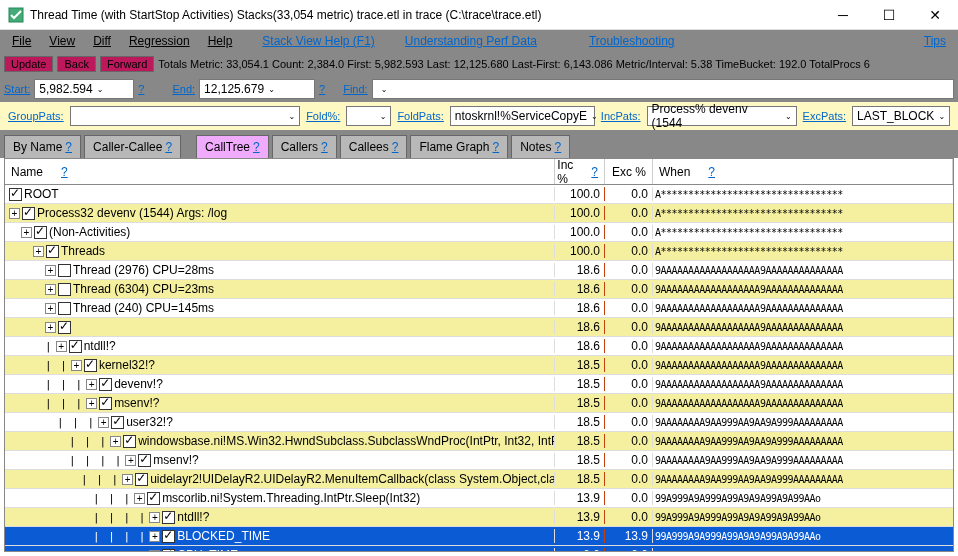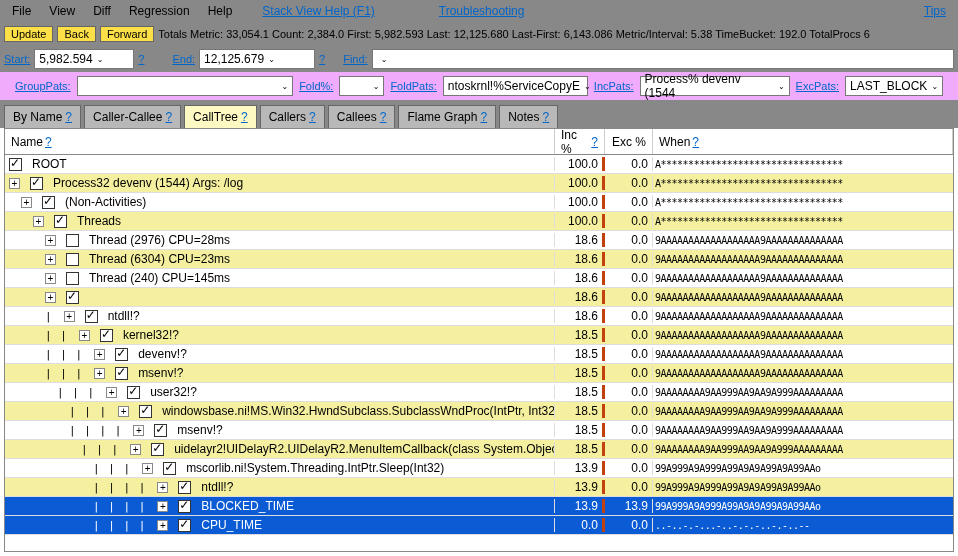--- a/index.html
+++ b/index.html
@@ -6,77 +6,90 @@
 body { background: #888; width: 958px; height: 556px; overflow: hidden; }
 .window { background: #fff; width: 100%; height: 100%; display: flex; flex-direction: column; }
 
 .titlebar { background: #fff; height: 30px; display: flex; align-items: center; padding-left: 8px; border-bottom: 1px solid #ddd; }
 .titlebar .icon { width: 16px; height: 16px; margin-right: 6px; }
 .titlebar .title { flex: 1; font-size: 12px; color: #000; }
 .titlebar .winbtns { display: flex; }
 .titlebar .winbtn { width: 46px; height: 30px; display: flex; align-items: center; justify-content: center; font-size: 14px; }
 
 .menubar { background: #888; height: 22px; display: flex; align-items: center; padding: 0 4px; gap: 2px; }
-.menuitem { padding: 2px 8px; color: #000; }
+.menuitem { padding: 2px 8px; color: #000; text-decoration: underline; }
 .menulink { color: #0066cc; text-decoration: underline; padding: 2px 8px; }
 
 .toolbar { background: #888; height: 24px; display: flex; align-items: center; padding: 0 4px; gap: 4px; overflow: hidden; white-space: nowrap; }
-.btn { background: #fde047; border: 1px solid #666; padding: 1px 6px; font-size: 11px; }
+.btn { background: #be185d; border: 1px solid #666; padding: 1px 6px; font-size: 11px; }
 .stats { color: #000; font-size: 11px; }
 
 .rangebar { background: #888; height: 26px; display: flex; align-items: center; padding: 0 4px; gap: 4px; }
 .linklbl { color: #0066cc; text-decoration: underline; font-size: 11px; }
 
-.filterbar { background: #f0abfc; height: 28px; display: flex; align-items: center; padding: 0 15px; gap: 6px; overflow: hidden; }
+.filterbar { background: #fef9c3; height: 28px; display: flex; align-items: center; padding: 0 8px; gap: 6px; overflow: hidden; }
 .combo { background: #fff; border: 1px solid #777; height: 20px; display: flex; align-items: center; padding: 0 4px; font-size: 11px; min-width: 0; }
 .combo .dd { margin-left: 4px; font-size: 8px; }
 
 .tabbar { background: #888; height: 28px; display: flex; align-items: flex-end; padding: 0 4px; gap: 3px; }
 .tab { background: #b8b8b8; border: 1px solid #666; border-bottom: none; padding: 4px 8px; display: flex; align-items: center; gap: 3px; font-size: 12px; }
-.tab.active { background: #fef9c3; }
+.tab.active { background: #f0abfc; margin-left: 12px; }
 .tab .q { color: #0066cc; text-decoration: underline; }
 
 .gridwrap { flex: 1; background: #fff; display: flex; flex-direction: column; border: 1px solid #888; margin: 0 4px 4px 4px; overflow: hidden; }
 .gridhead { display: flex; height: 26px; border-bottom: 1px solid #888; background: #fff; }
-.gh { border-right: 1px solid #ccc; padding: 4px 6px; display: flex; align-items: center; gap: 2px; font-size: 12px; }
+.gh { border-right: 1px solid #ccc; padding: 4px 6px; display: flex; align-items: center; gap: 18px; font-size: 12px; }
 .gh-name { flex: 1; }
 .gh-inc { width: 50px; justify-content: flex-end; }
 .gh-exc { width: 48px; justify-content: flex-end; }
 .gh-when { width: 300px; }
 .gh .q { color: #0066cc; text-decoration: underline; }
 
 .gridbody { flex: 1; overflow: hidden; }
 .row { display: flex; height: 19px; border-bottom: 1px solid #ddd; align-items: center; }
 .row.hl { background: #f5f0a0; }
 .row.sel { background: #0a5bd4; color: #fff; }
-.cell-name { flex: 1; display: flex; align-items: center; white-space: nowrap; overflow: hidden; border-right: 1px solid #ddd; padding-right: 0; gap: 8px; }
-.cell-inc { width: 50px; text-align: right; padding-right: 4px; border-right: 3px solid #c2410c; }
+.cell-name { flex: 1; display: flex; align-items: center; white-space: nowrap; overflow: hidden; border-right: 1px solid #ddd; padding-right: 0; }
+.cell-inc { width: 50px; text-align: right; padding-right: 4px; border-right: 1px solid #c2410c; }
 .cell-exc { width: 48px; text-align: right; padding-right: 4px; border-right: 1px solid #ddd; }
 .cell-when { width: 300px; font-family: monospace; font-size: 10px; padding-left: 2px; overflow: hidden; letter-spacing: -0.5px; }
 .chk { display: inline-block; width: 13px; height: 13px; border: 1px solid #333; margin-right: 2px; position: relative; background: #fff; flex-shrink: 0; }
 .chk.on::after { content: "✓"; position: absolute; top: -3px; left: 0px; font-size: 12px; color: #000; }
 .row.sel .chk.on::after { color: #000; }
 .exp { display: inline-block; width: 11px; height: 11px; border: 1px solid #888; margin-right: 2px; text-align: center; line-height: 9px; font-size: 10px; background: #fff; color: #000; flex-shrink: 0; }
 .bars { display: inline-block; font-family: monospace; font-size: 11px; letter-spacing: 1px; margin-right: 3px; flex-shrink: 0; }
 </style>
 </head>
 <body>
 
 <div class="window">
 
+  <div class="titlebar">
+    <svg class="icon" viewBox="0 0 16 16">
+        <rect x="1" y="1" width="14" height="14" fill="#4a7" stroke="#285"></rect>
+        <path d="M3 8 L6 11 L13 4" stroke="#fff" stroke-width="2" fill="none"></path>
+      </svg>
+    <span class="title">Thread Time (with StartStop Activities) Stacks(33,054 metric) trace.etl in trace (C:\trace\trace.etl)</span>
+    <div class="winbtns">
+      <div class="winbtn">─</div>
+      <div class="winbtn">☐</div>
+      <div class="winbtn close">✕</div>
+    </div>
+  </div>
 
   <div class="menubar">
     <span class="menuitem">File</span>
     <span class="menuitem">View</span>
     <span class="menuitem">Diff</span>
     <span class="menuitem">Regression</span>
     <span class="menuitem">Help</span>
     <span style="width:10px"></span>
     <span class="menulink">Stack View Help (F1)</span>
     <span style="width:10px"></span>
+    <span class="menulink">Understanding Perf Data</span>
     <span style="width:10px"></span>
     <span style="width:20px"></span>
     <span class="menulink">Troubleshooting</span>
     <span style="flex:1"></span>
     <span class="menulink">Tips</span>
   </div>
 
   <div class="toolbar">
     <button class="btn">Update</button>
     <button class="btn">Back</button>

